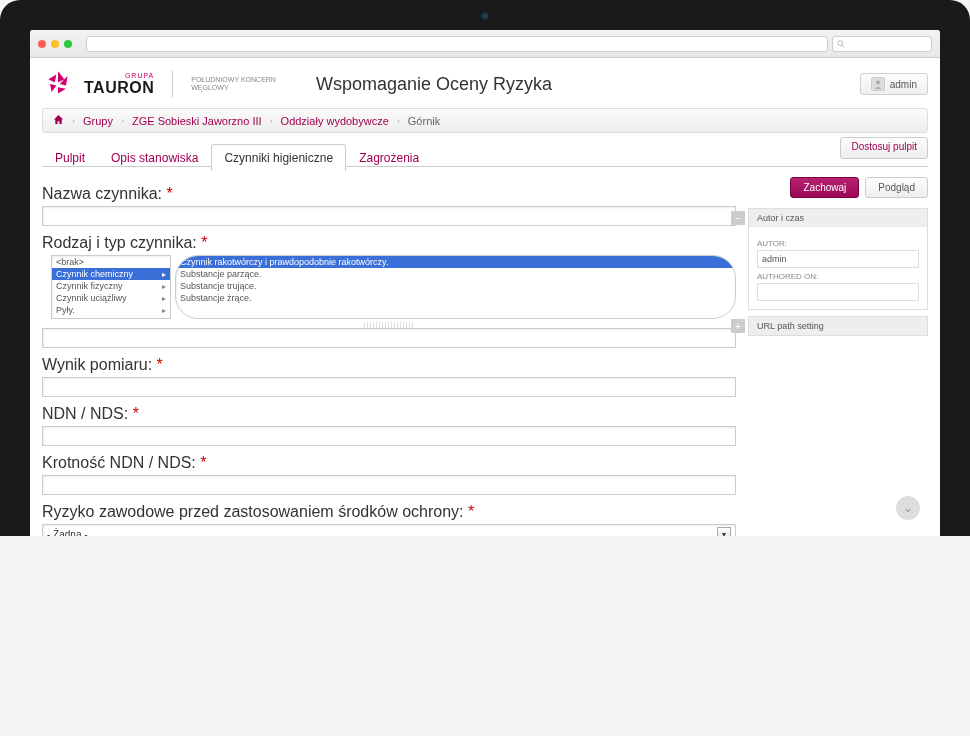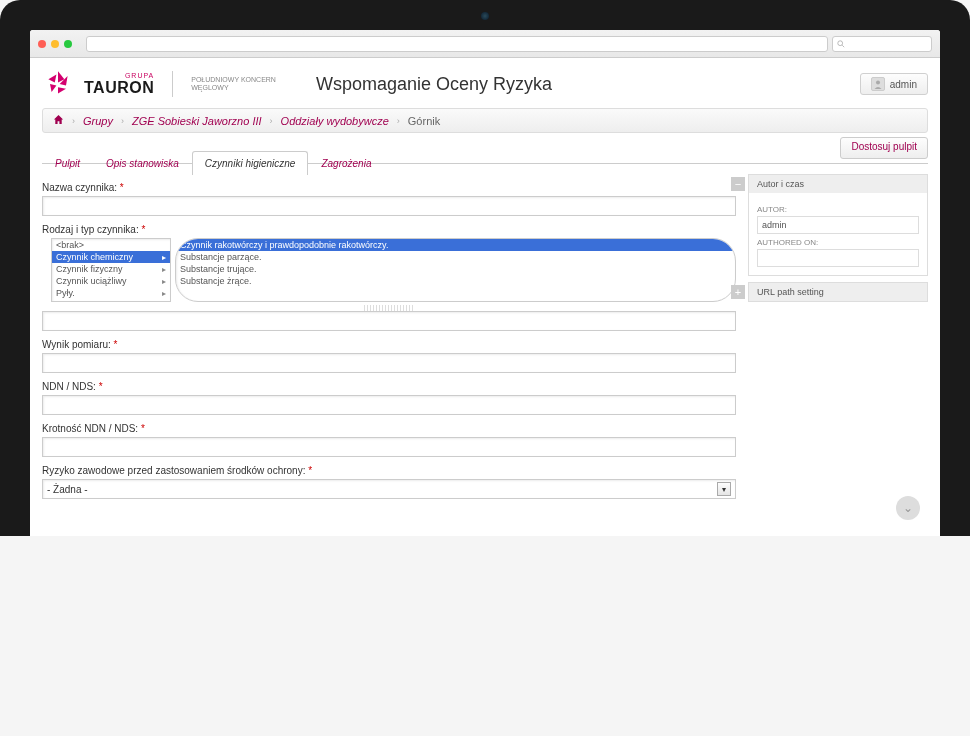--- a/index.html
+++ b/index.html
@@ -124,36 +124,35 @@
   border-radius: 3px;
   padding: 5px 10px;
   display: flex;
   align-items: center;
   gap: 8px;
   font-size: 11px;
   margin-bottom: 6px;
 }
 .bc-home { color: #a00050; }
 .bc-sep { color: #aaa; font-size: 9px; }
-.bc-link { color: #a00050; font-style: italic; }
+.bc-link { color: #a00050; }
 .bc-current { color: #666; }
 .tabs-bar {
   display: flex;
   border-bottom: 1px solid #ccc;
   position: relative;
 }
 .tab {
   padding: 6px 12px;
-  font-size: 10px;
+  font-size: 12px;
   color: #a00050;
   border: 1px solid transparent;
   border-bottom: none;
   position: relative;
-  top: 12px;
-  font-style: italic;
+  top: 5px;
 }
 .tab.active {
   background: #fff;
   border-color: #ccc;
   border-radius: 3px 3px 0 0;
   color: #333;
 }
 .dostosuj-btn {
   margin-left: auto;
   border: 1px solid #ccc;
@@ -173,21 +172,21 @@
 }
 .form-col { flex: 1; }
 .side-col { width: 180px; }
 .form-title {
   font-size: 12px;
   color: #333;
   margin-bottom: 10px;
 }
 .form-title .highlight { color: #a00050; }
 .field-label {
-  font-size: 10px;
+  font-size: 16px;
   color: #333;
   margin-bottom: 3px;
   margin-top: 8px;
 }
 .required { color: #c00; }
 .text-input {
   width: 100%;
   border: 1px solid #ccc;
   padding: 3px;
   font-size: 10px;
@@ -486,20 +485,24 @@
             <div class="select-input">
               <span>- Żadna -</span>
               <span class="select-arrow">▾</span>
             </div>
 
             
             
           </div>
 
           <div class="side-col">
+            <div class="action-buttons">
+              <div class="btn primary">Zachowaj</div>
+              <div class="btn">Podgląd</div>
+            </div>
             <div class="panel">
               <div class="panel-header">
                 <span class="panel-toggle">−</span>
                 <span>Autor i czas</span>
               </div>
               <div class="panel-body">
                 <div class="pf-label">AUTOR:</div>
                 <input class="pf-input" value="admin" style="">
                 <div class="pf-label">AUTHORED ON:</div>
                 <input class="pf-input" style="">

